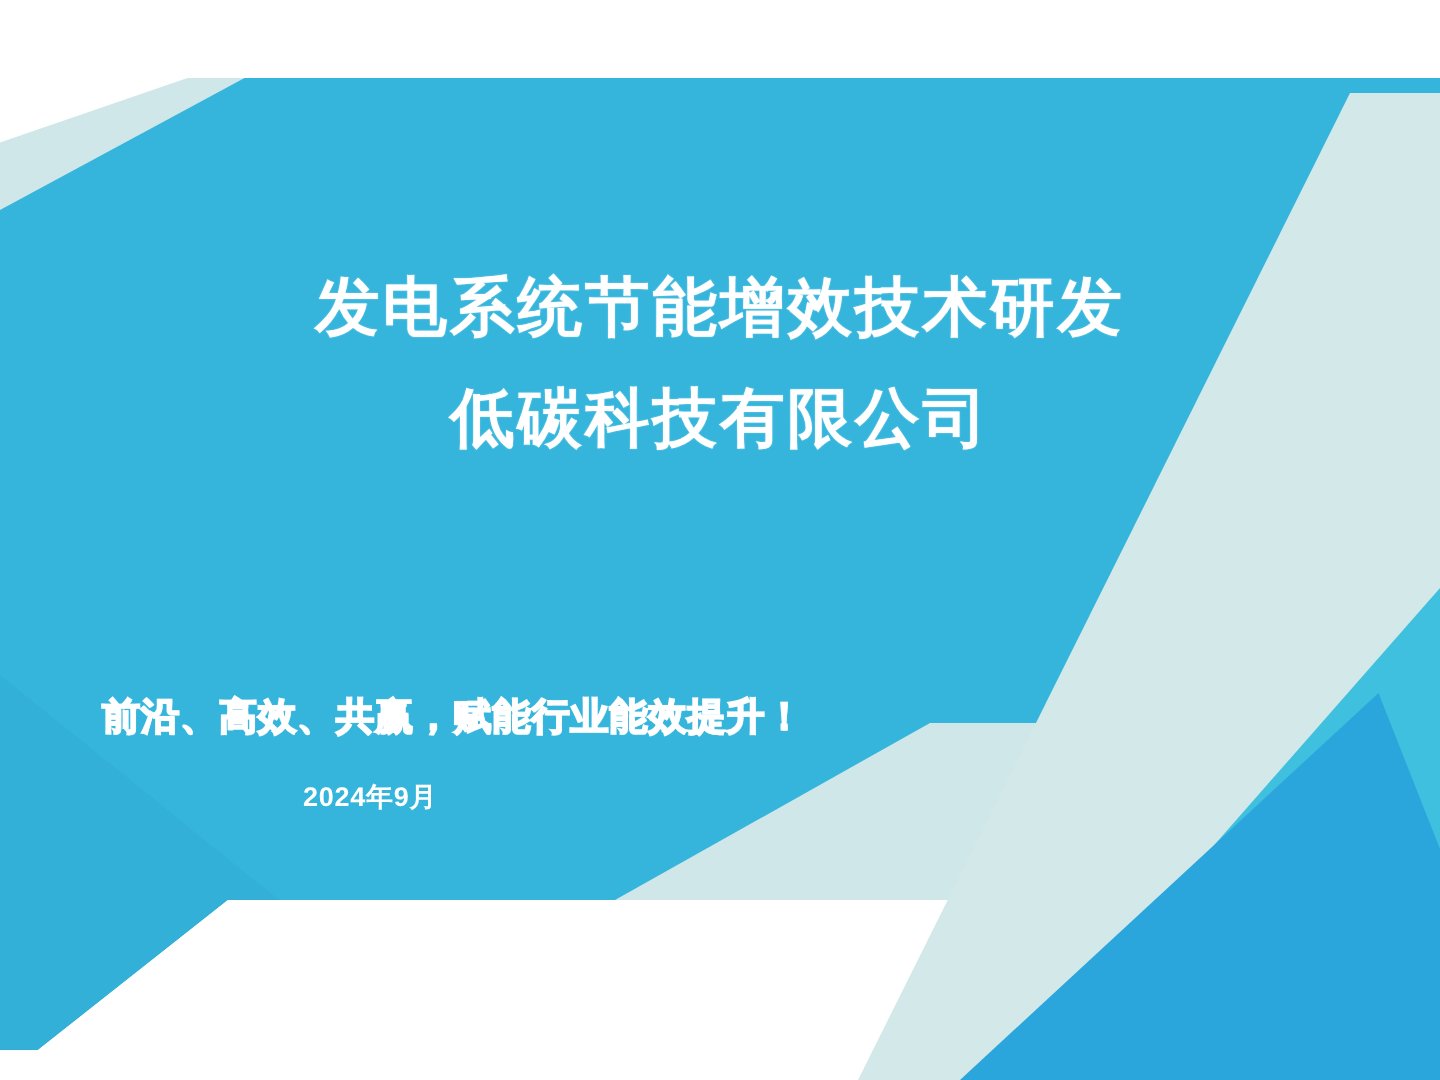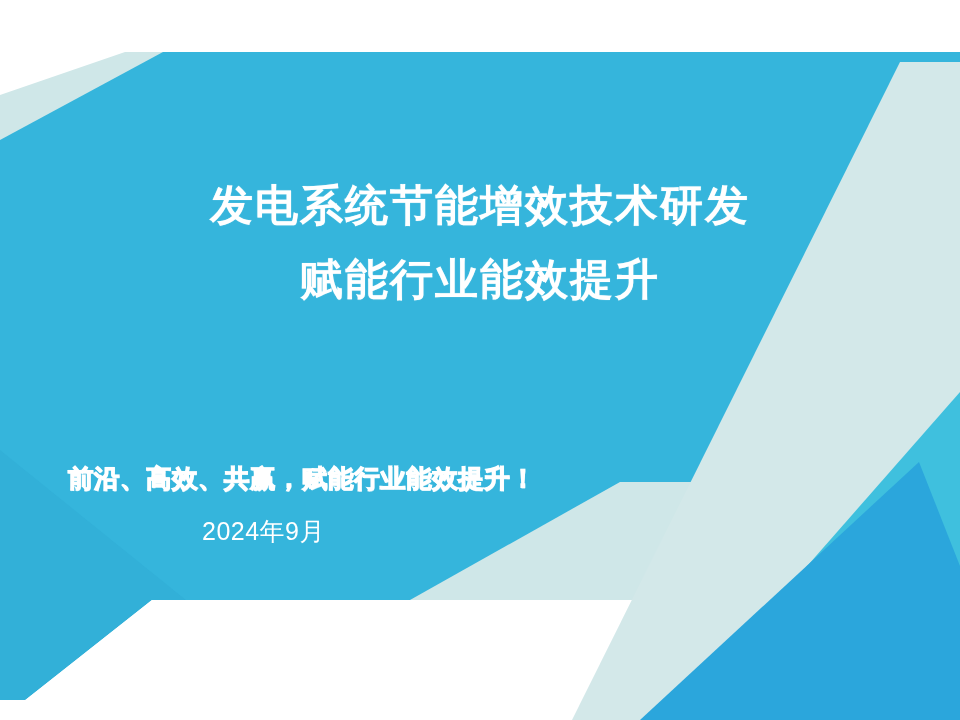--- a/index.html
+++ b/index.html
@@ -75,22 +75,22 @@
     line-height: 40px;
     margin-left: 68px;
     -webkit-text-stroke: 1.1px #ffffff;
     text-shadow:
       0 0 1px rgba(255,255,255,0.95),
       0.5px 0.5px 0 rgba(255,255,255,0.7);
     transform: scaleX(1.02);
     transform-origin: left center;
   }
   #date-line {
-    font-size: 25px;
-    font-weight: normal;
+    font-size: 18px;
+    font-weight: bold;
     letter-spacing: 0.5px;
     line-height: 42px;
     margin-left: 202px;
     margin-top: 12px;
   }
 </style>
 </head>
 <body>
 
 <div id="slide">
@@ -116,21 +116,21 @@
     <polygon points="960,392 960,720 672,720" fill="#3fc0de"></polygon>
 
     <polygon points="919,462 960,566 960,720 640,720" fill="#2ba6dc"></polygon>
 
   </svg>
 
   <div class="content-layer">
 
     <div id="title-block">
       <span class="title-line">发电系统节能增效技术研发</span>
-      <span class="title-line">赋能行业能效提升</span>
+      <span class="title-line">低碳科技有限公司</span>
     </div>
 
     <div id="subtitle-block">
       <span class="sub-line" id="slogan">前沿、高效、共赢，赋能行业能效提升！</span>
       <span class="sub-line" id="date-line">2024年9月</span>
     </div>
 
   </div>
 </div>
 

